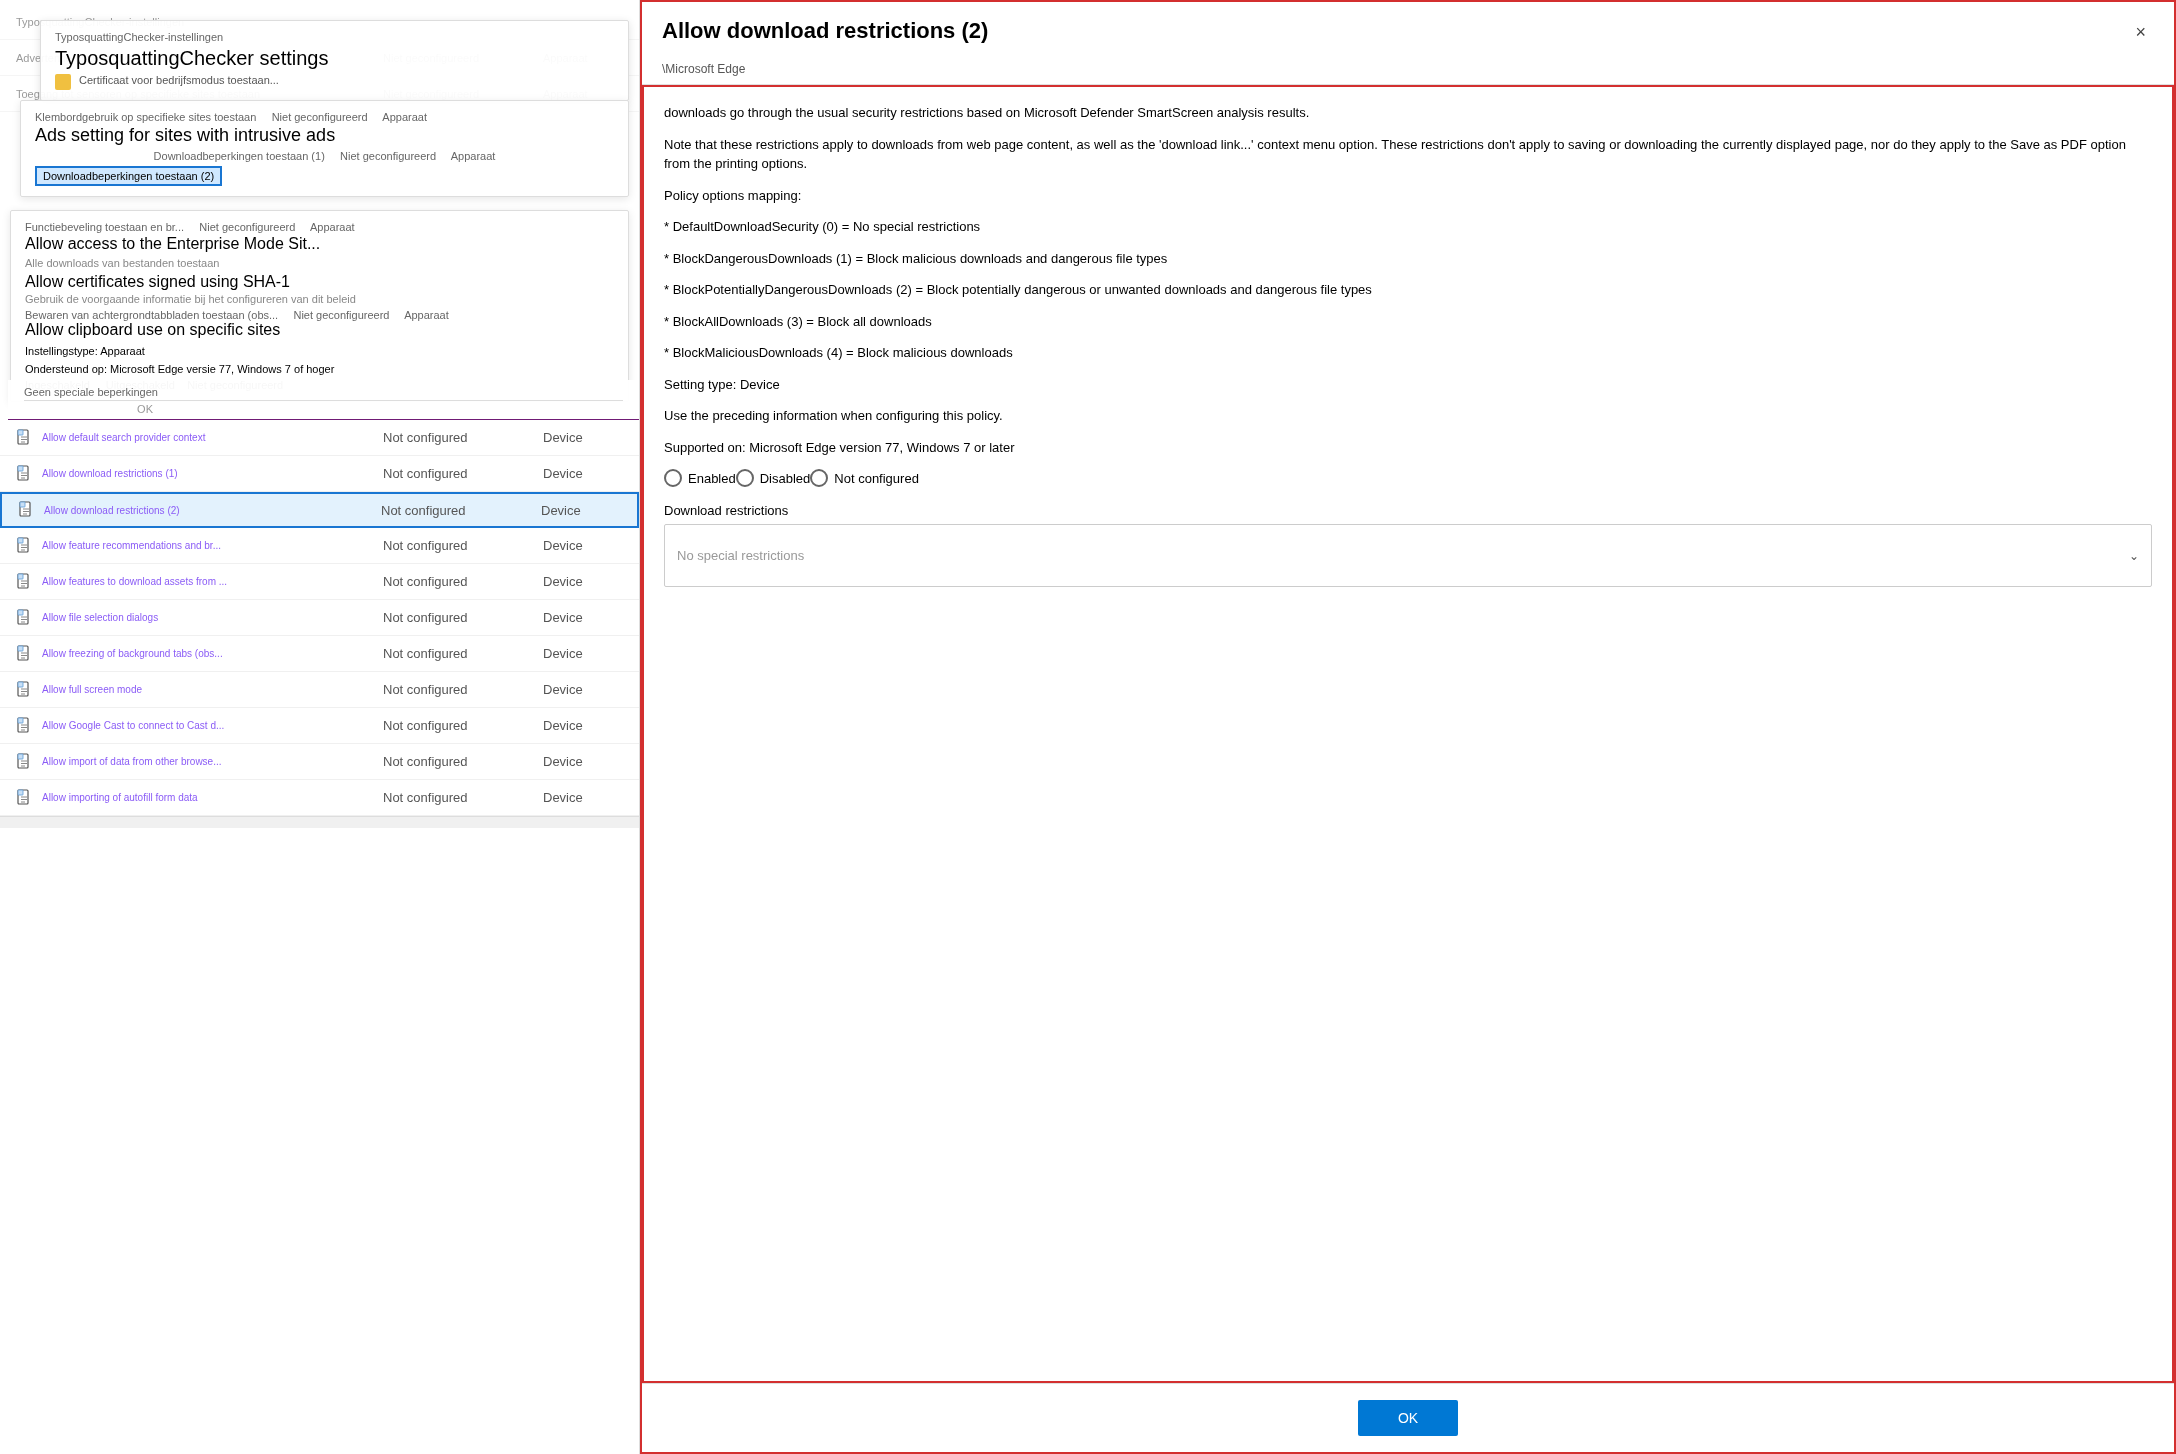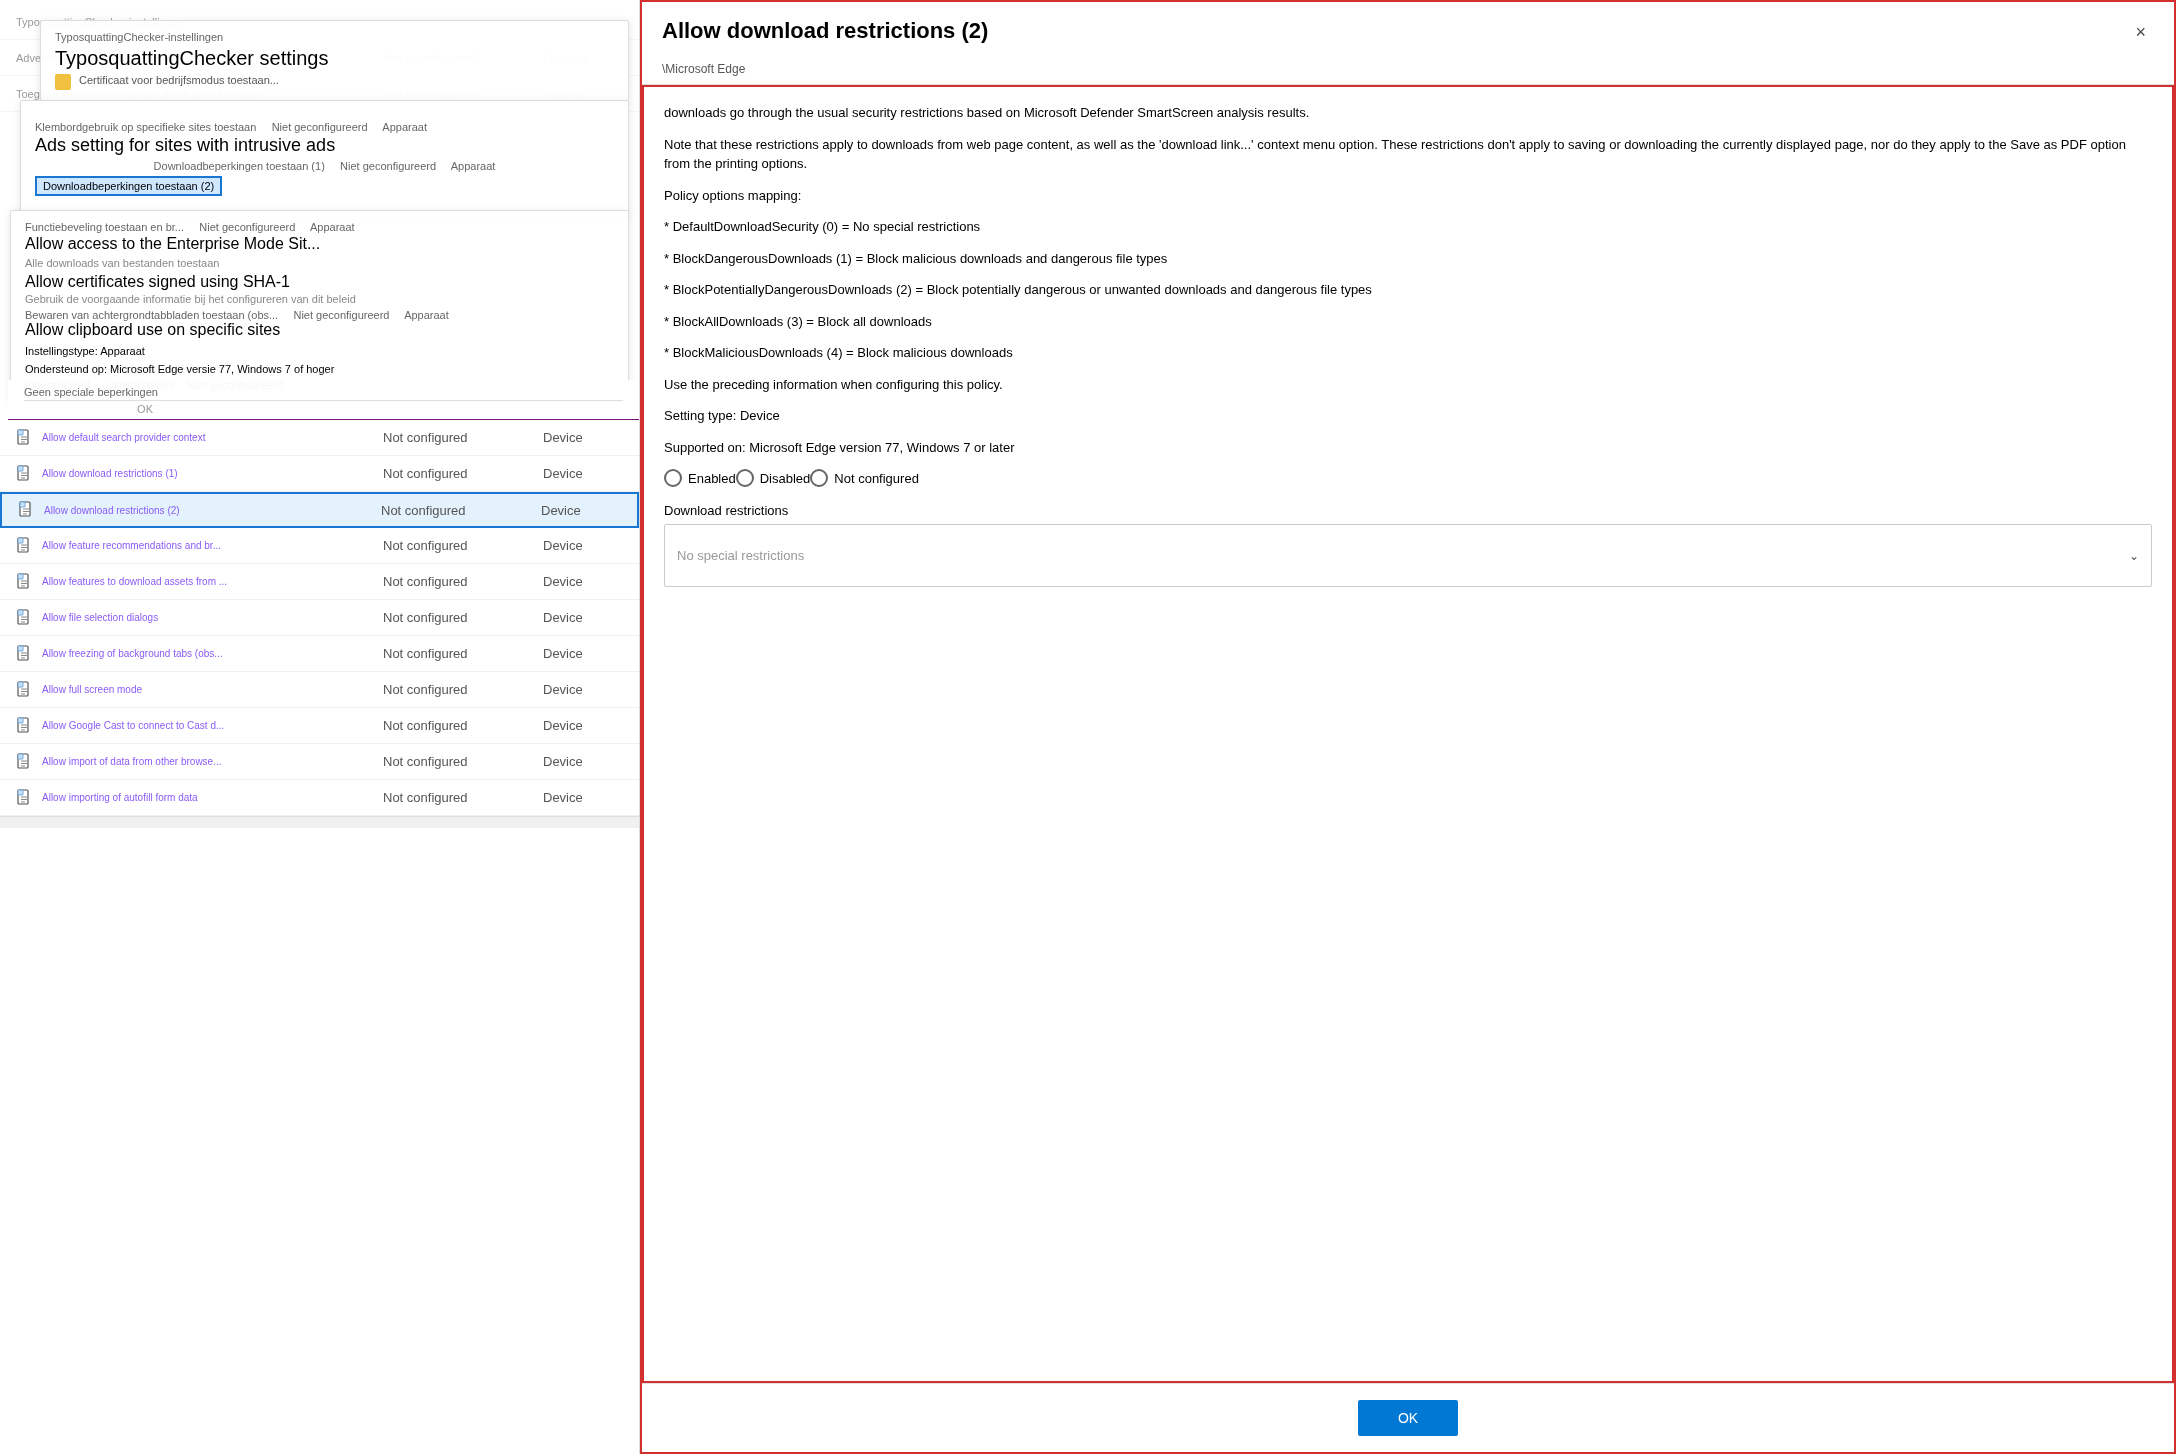--- a/index.html
+++ b/index.html
@@ -236,21 +236,21 @@
 
       <div style="position:absolute; top:20px; left:40px; right:10px; background:rgba(255,255,255,0.95); border:1px solid #ddd; border-radius:2px; padding:10px 14px; z-index:3; box-shadow: 0 2px 8px rgba(0,0,0,0.12);">
         <div style="font-size:11px; color:#666; margin-bottom:4px;">TyposquattingChecker-instellingen</div>
         <h3 style="font-size:20px; font-weight:400; margin-bottom:4px;">TyposquattingChecker settings</h3>
         <div style="display:flex; gap:8px; margin-top:4px;">
           <div style="background:#f0c040; width:16px; height:16px; border-radius:2px; flex-shrink:0;"></div>
           <span style="font-size:11px; color:#555;">Certificaat voor bedrijfsmodus toestaan...</span>
         </div>
       </div>
 
-      <div style="position:absolute; top:100px; left:20px; right:10px; background:rgba(255,255,255,0.93); border:1px solid #ddd; border-radius:2px; padding:20px 14px; z-index:4; box-shadow: 0 2px 8px rgba(0,0,0,0.1);">
+      <div style="position:absolute; top:100px; left:20px; right:10px; background:rgba(255,255,255,0.93); border:1px solid #ddd; border-radius:2px; padding:10px 14px; z-index:4; box-shadow: 0 2px 8px rgba(0,0,0,0.1);">
         <div style="font-size:11px; color:#666; margin-bottom:2px;">Klembordgebruik op specifieke sites toestaan &nbsp;&nbsp;&nbsp; Niet geconfigureerd &nbsp;&nbsp;&nbsp; Apparaat</div>
         <h3 style="font-size:18px; font-weight:400; margin-bottom:4px;">Ads setting for sites with intrusive ads</h3>
         <div style="font-size:11px; color:#666;text-align:center;">Downloadbeperkingen toestaan (1) &nbsp;&nbsp;&nbsp; Niet geconfigureerd &nbsp;&nbsp;&nbsp; Apparaat</div>
         <div style="background:#d0e8ff; border:2px solid #1976d2; padding:2px 6px; font-size:11px; margin-top:4px; display:inline-block;">Downloadbeperkingen toestaan (2)</div>
       </div>
 
       <div style="position:absolute; top:210px; left:10px; right:10px; background:rgba(255,255,255,0.94); border:1px solid #ddd; border-radius:2px; padding:10px 14px; z-index:5; box-shadow: 0 2px 8px rgba(0,0,0,0.1);">
         <div style="font-size:11px; color:#666; margin-bottom:2px;">Functiebeveling toestaan en br... &nbsp;&nbsp;&nbsp; Niet geconfigureerd &nbsp;&nbsp;&nbsp; Apparaat</div>
         <h3 style="font-size:16px; font-weight:400; margin-bottom:4px;">Allow access to the Enterprise Mode Sit...</h3>
         <div style="font-size:11px; color:#888; margin-bottom:4px;">Alle downloads van bestanden toestaan</div>
@@ -461,22 +461,22 @@
     <p>downloads go through the usual security restrictions based on Microsoft Defender SmartScreen analysis results.</p>
     <p>Note that these restrictions apply to downloads from web page content, as well as the 'download link...' context menu option. These restrictions don't apply to saving or downloading the currently displayed page, nor do they apply to the Save as PDF option from the printing options.</p>
 
     <p>Policy options mapping:</p>
     <p>* DefaultDownloadSecurity (0) = No special restrictions</p>
     <p>* BlockDangerousDownloads (1) = Block malicious downloads and dangerous file types</p>
     <p>* BlockPotentiallyDangerousDownloads (2) = Block potentially dangerous or unwanted downloads and dangerous file types</p>
     <p>* BlockAllDownloads (3) = Block all downloads</p>
     <p>* BlockMaliciousDownloads (4) = Block malicious downloads</p>
 
+    <p>Setting type: Device</p>
     <p>Use the preceding information when configuring this policy.</p>
-    <p>Setting type: Device</p>
     <p>Supported on: Microsoft Edge version 77, Windows 7 or later</p>
 
     <div class="radio-group">
       <label class="radio-option">
         <div class="radio-circle"></div>
         <span class="radio-label">Enabled</span>
       </label>
       <label class="radio-option">
         <div class="radio-circle"></div>
         <span class="radio-label">Disabled</span>

